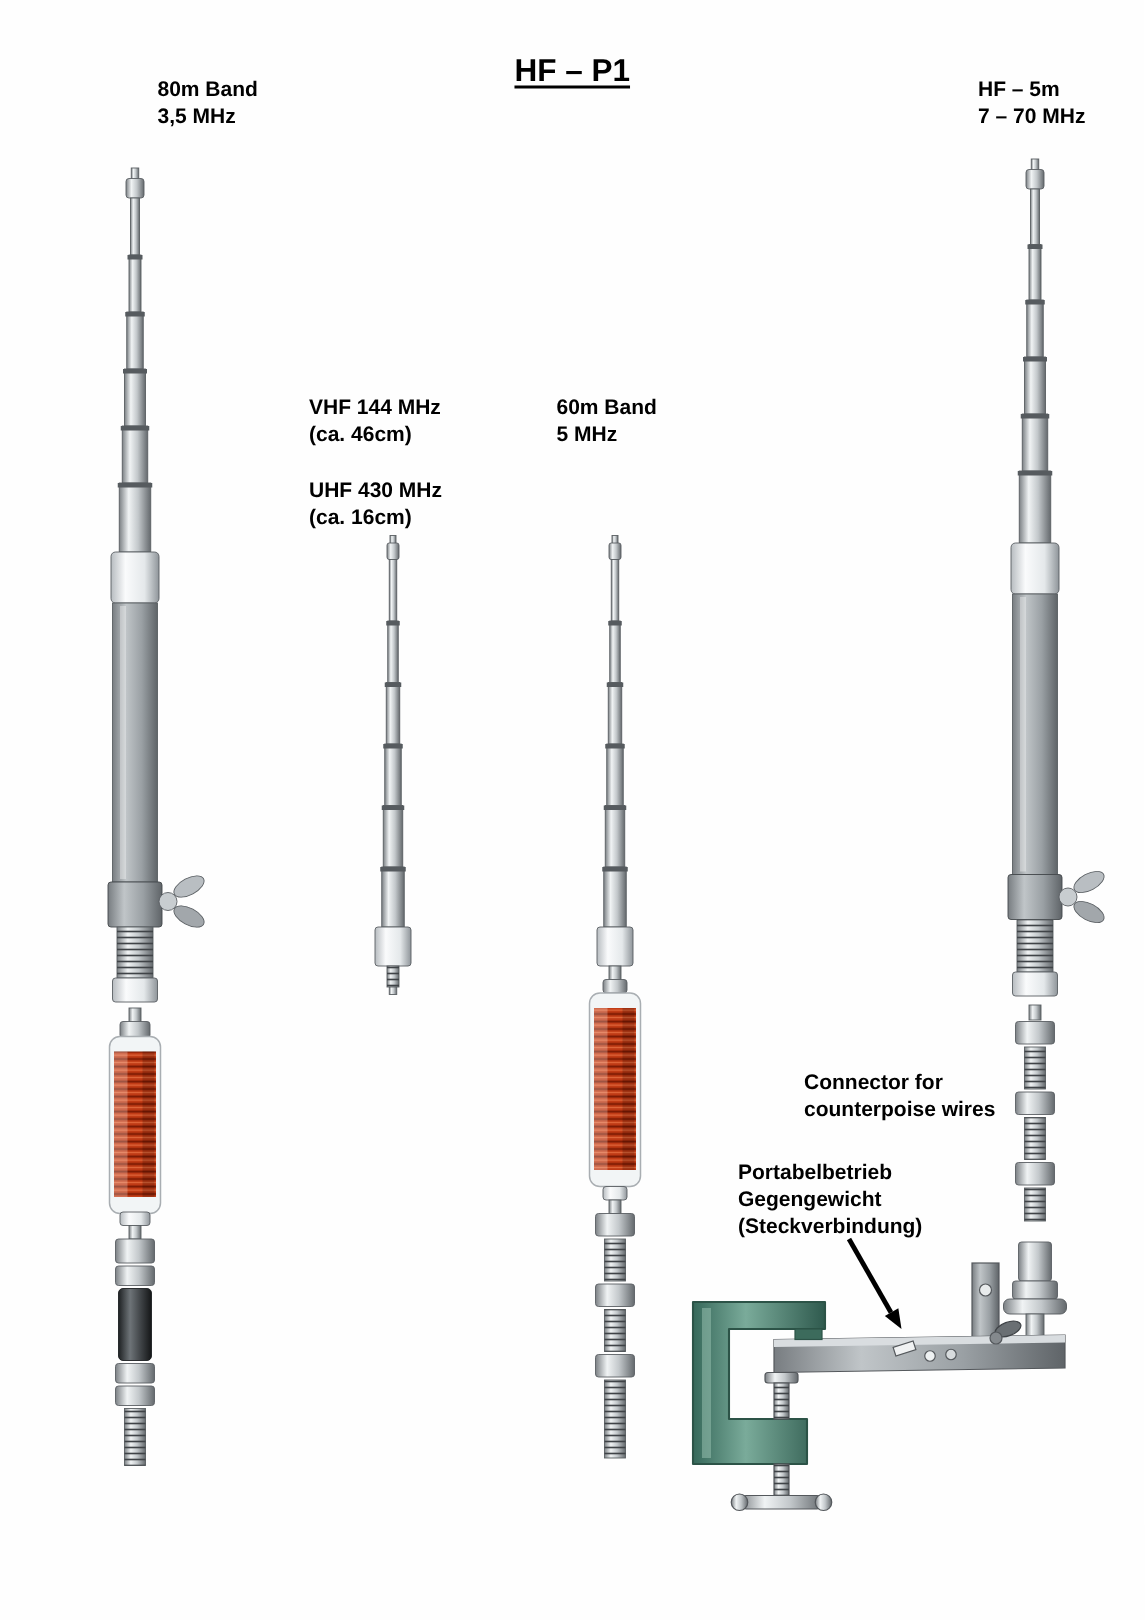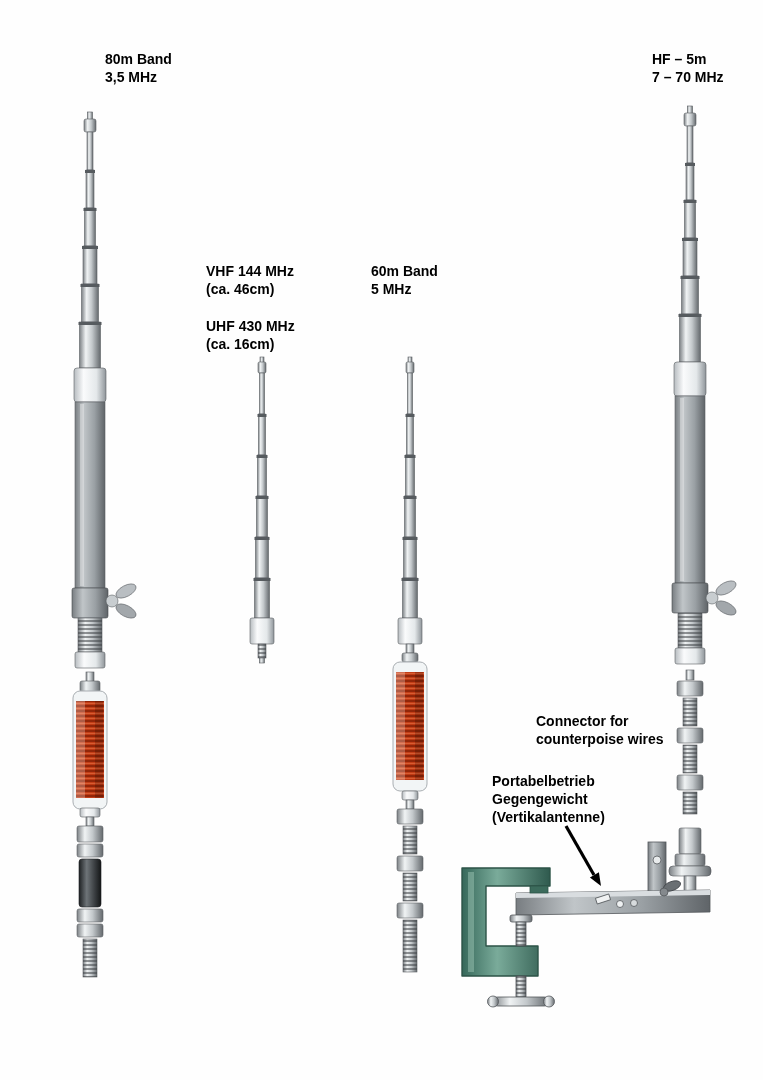--- a/index.html
+++ b/index.html
@@ -281,20 +281,21 @@
         </g>
       </g>
       <g>
         <line x1="566" y1="826" x2="594" y2="875" stroke="#000000" stroke-width="3.2"></line>
         <polygon points="601,886 589.9,877.4 598.9,872.2" fill="#000000" stroke="none"></polygon>
       </g>
     </g>
   </svg>
 
   <div class="title">
+    <div class="t1">HF – P1</div>
   </div>
 
   <div class="label" style="left:57px; top:50px;margin-left:48px;">
     <div>80m Band</div>
     <div>3,5 MHz</div>
   </div>
 
   <div class="label" style="left:652px; top:50px;">
     <div>HF – 5m</div>
     <div>7 – 70 MHz</div>
@@ -316,16 +317,16 @@
   </div>
 
   <div class="label" style="left:492px; top:712px;margin-left:44px;">
     <div>Connector for</div>
     <div>counterpoise wires</div>
   </div>
 
   <div class="label" style="left:492px; top:772px;">
     <div>Portabelbetrieb</div>
     <div>Gegengewicht</div>
-    <div>(Vertikalantenne)</div>
+    <div>(Steckverbindung)</div>
   </div>
 
 </div>
 
 </body></html>

